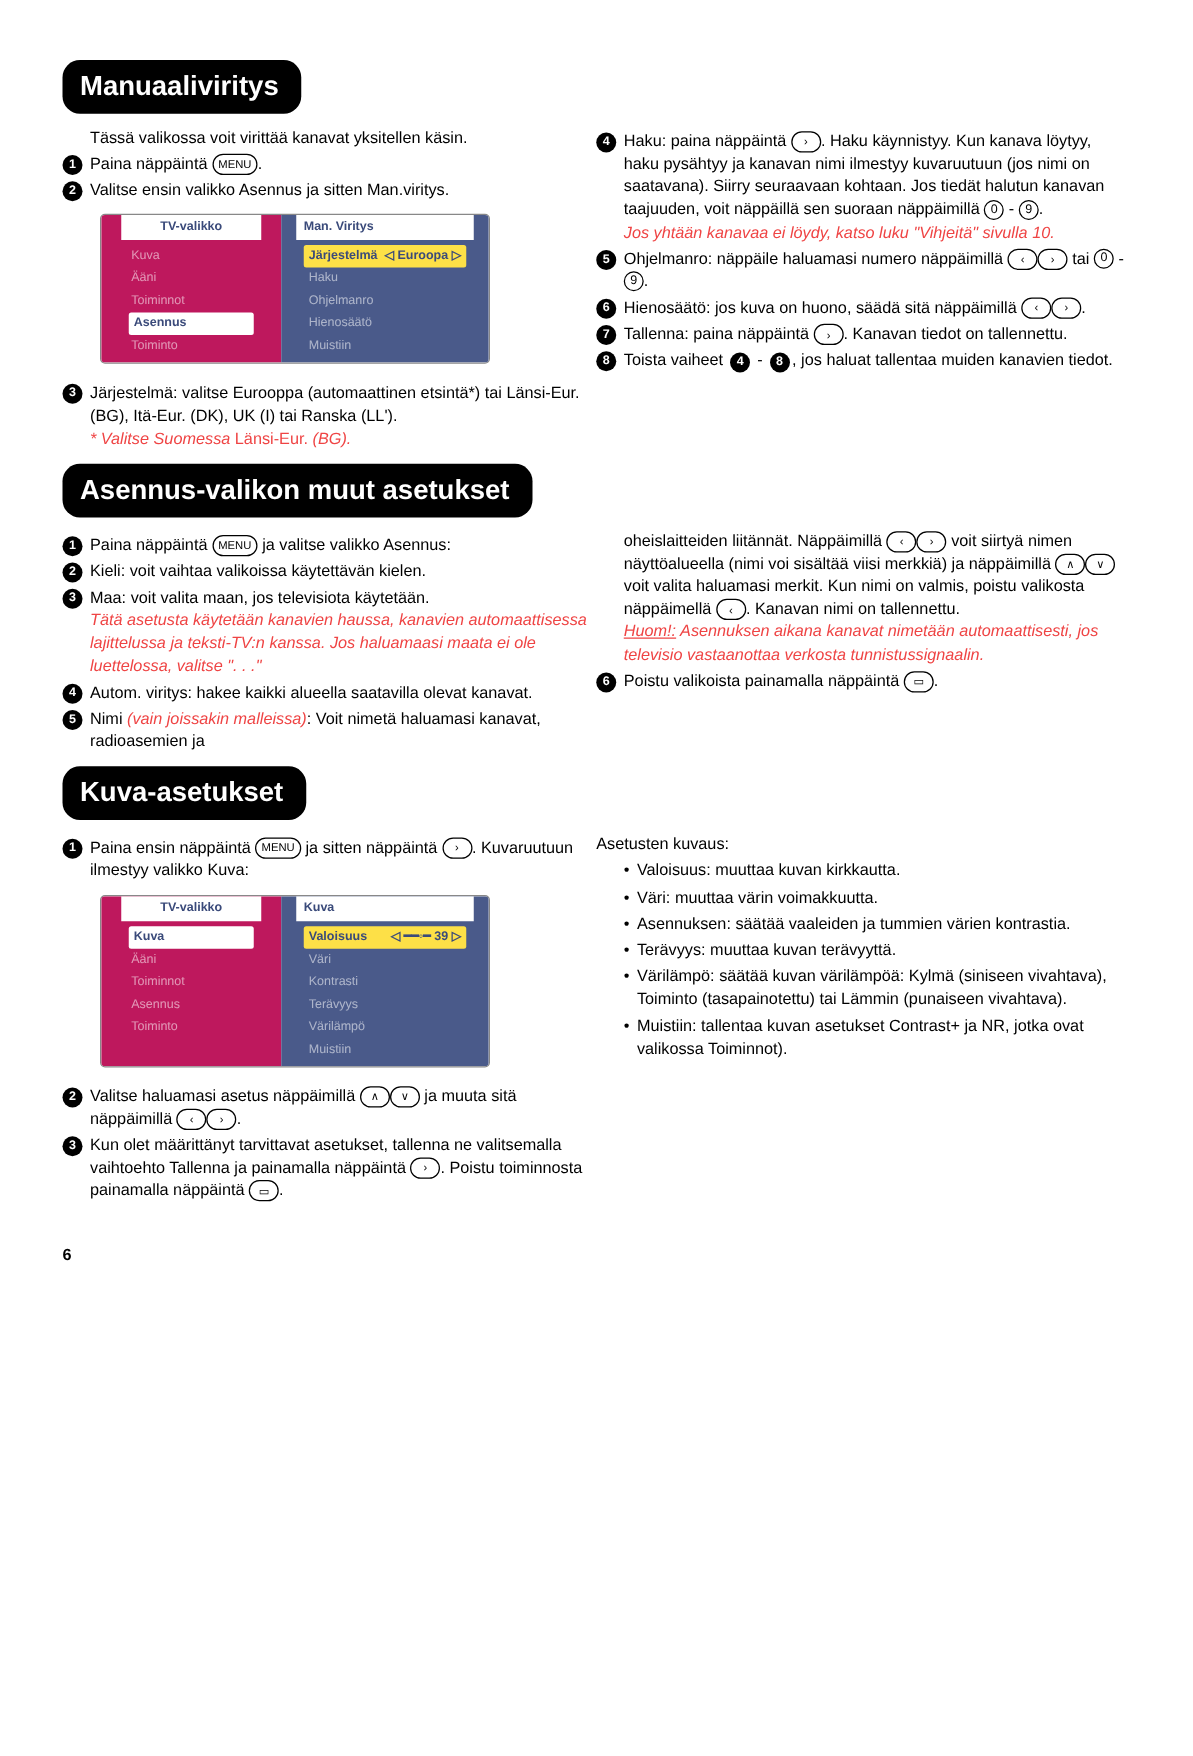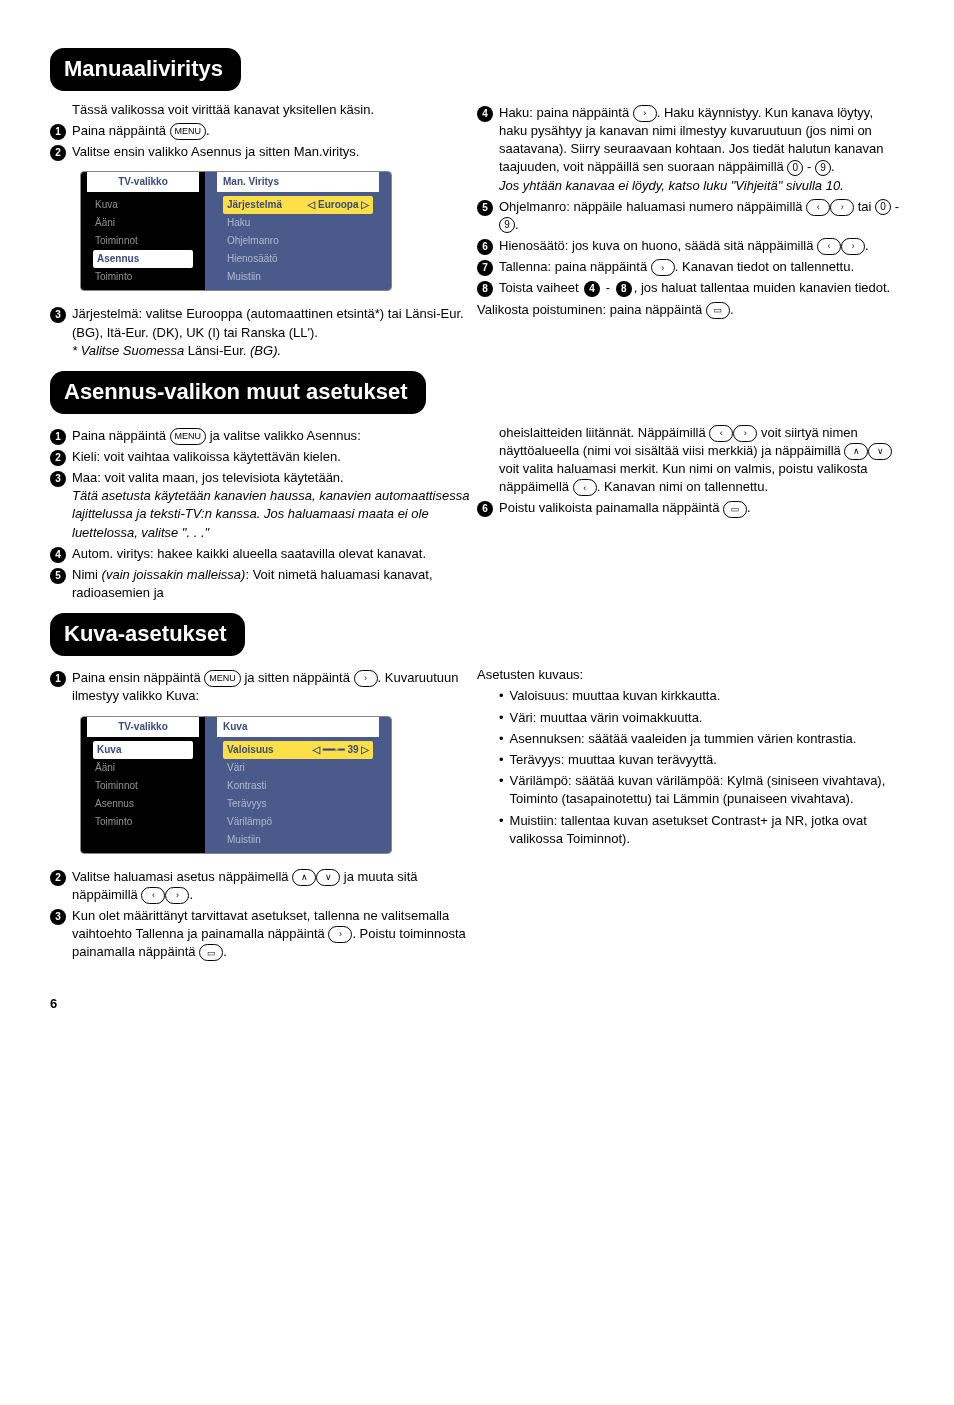--- a/index.html
+++ b/index.html
@@ -33,21 +33,21 @@
     justify-content: center;
     width: 16px; height: 16px;
     border-radius: 50%;
     background: #000; color: #fff;
     font-size: 10px; font-weight: bold;
     flex-shrink: 0;
     margin-right: 6px;
     margin-top: 2px;
   }
   .txt { flex: 1; }
-  .ital { font-style: italic; color: #000000; }
+  .ital { font-style: italic; color: #ef4444; }
   .keybox {
     display: inline-flex;
     align-items: center;
     justify-content: center;
     border: 1px solid #000;
     border-radius: 10px;
     font-size: 9px;
     padding: 1px 4px;
     min-width: 14px;
     height: 13px;
@@ -68,22 +68,22 @@
     border-radius: 4px;
     display: flex;
     width: 310px;
     margin: 10px 0 14px 30px;
     overflow: hidden;
     color: #fff;
     font-size: 10px;
   }
   .tvmenu .left {
     width: 100px;
-    background: #000000;
-    padding: 4px 12px;
+    background: #be185d;
+    padding: 4px 22px;
   }
   .tvmenu .left .title {
     color: #fff;
     background: #fff;
     color: #3a4a7a;
     font-weight: bold;
     text-align: center;
     padding: 3px;
     margin: -4px -6px 4px -6px;
   }
@@ -191,23 +191,20 @@
       <span class="txt">
         <span class="bold">Tallenna:</span><span> paina näppäintä </span><span class="keybox">›</span><span>. Kanavan tiedot on tallennettu.</span>
       </span>
     </div>
     <div class="row">
       <span class="num">8</span>
       <span class="txt">
         <span>Toista vaiheet </span><span class="num" style="margin:0 2px">4</span><span> - </span><span class="num" style="margin:0 2px">8</span><span>, jos haluat tallentaa muiden kanavien tiedot.</span>
       </span>
     </div>
-    <div class="txt">
-      <span class="bold">Valikosta poistuminen:</span><span> paina näppäintä </span><span class="keybox">▭</span>.
-    </div>
   </div>
 </div>
 
 
 <div class="hdr">Asennus-valikon muut asetukset</div>
 
 <div class="cols">
   <div class="col">
     <div class="row">
       <span class="num">1</span>
@@ -237,20 +234,21 @@
     <div class="row">
       <span class="num">5</span>
       <span class="txt">
         <span class="bold">Nimi</span><span class="ital"> (vain joissakin malleissa)</span><span class="bold">:</span><span> Voit nimetä haluamasi kanavat, radioasemien ja</span>
       </span>
     </div>
   </div>
   <div class="col">
     <div class="sub txt">
       <span>oheislaitteiden liitännät. Näppäimillä </span><span class="keybox">‹</span><span class="keybox">›</span><span> voit siirtyä nimen näyttöalueella (nimi voi sisältää viisi merkkiä) ja näppäimillä </span><span class="keybox">∧</span><span class="keybox">∨</span><span> voit valita haluamasi merkit. Kun nimi on valmis, poistu valikosta näppäimellä </span><span class="keybox">‹</span><span>. Kanavan nimi on tallennettu.</span><br>
+      <span class="ital"><span style="text-decoration:underline">Huom!:</span><span> Asennuksen aikana kanavat nimetään automaattisesti, jos televisio vastaanottaa verkosta tunnistussignaalin.</span></span>
     </div>
     <div class="row">
       <span class="num">6</span>
       <span class="txt">
         <span>Poistu valikoista painamalla näppäintä </span><span class="keybox">▭</span>.
       </span>
     </div>
   </div>
 </div>
 
@@ -285,21 +283,21 @@
         <div class="ritem">Kontrasti</div>
         <div class="ritem">Terävyys</div>
         <div class="ritem">Värilämpö</div>
         <div class="ritem">Muistiin</div>
       </div>
     </div>
 
     <div class="row">
       <span class="num">2</span>
       <span class="txt">
-        <span>Valitse haluamasi asetus näppäimellä </span><span class="keybox">∧</span><span class="keybox">∨</span><span> ja muuta sitä näppäimillä </span><span class="keybox">‹</span><span class="keybox">›</span>.
+        <span>Valitse haluamasi asetus näppäimillä </span><span class="keybox">∧</span><span class="keybox">∨</span><span> ja muuta sitä näppäimillä </span><span class="keybox">‹</span><span class="keybox">›</span>.
       </span>
     </div>
     <div class="row">
       <span class="num">3</span>
       <span class="txt">
         <span>Kun olet määrittänyt tarvittavat asetukset, tallenna ne valitsemalla vaihtoehto </span><span class="bold">Tallenna</span><span> ja painamalla näppäintä </span><span class="keybox">›</span><span>. Poistu toiminnosta painamalla näppäintä </span><span class="keybox">▭</span>.
       </span>
     </div>
   </div>
 

